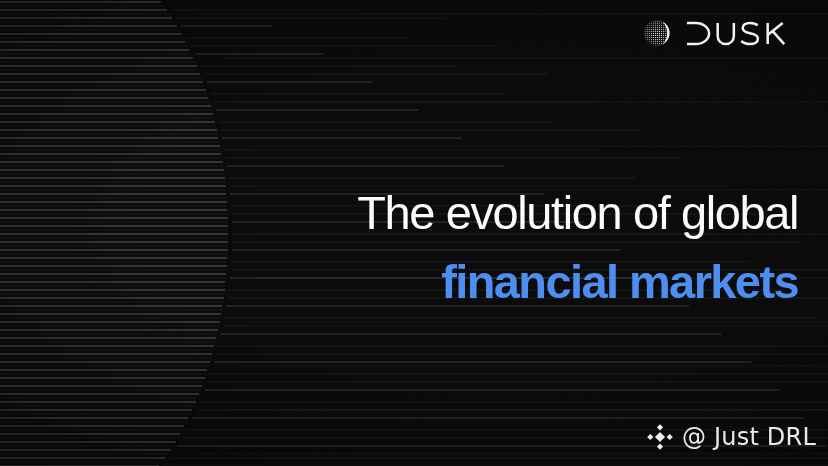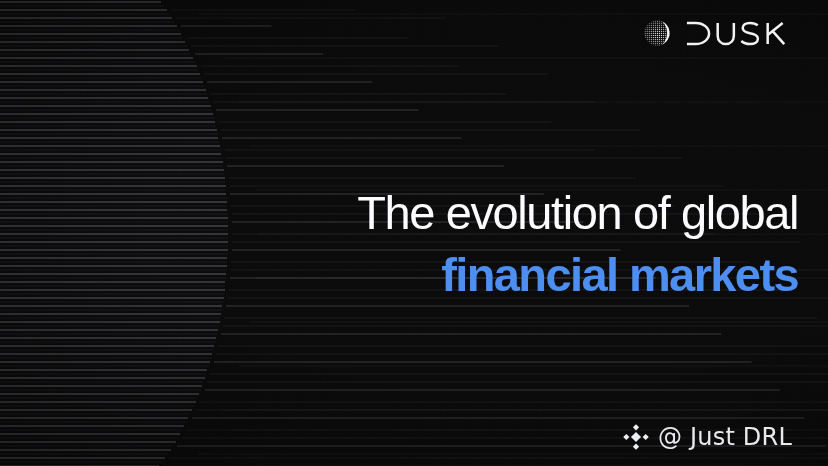--- a/index.html
+++ b/index.html
@@ -88,28 +88,28 @@
   }
   .headline-line.l1 {
     color: #fbfbfd;
     font-size: 47px;
     font-weight: 400;
   }
   .headline-line.l2 {
     color: #4d8ff0;
     font-size: 47px;
     font-weight: 700;
-    margin-top: 13px;
+    margin-top: 20px;
     letter-spacing: -1.6px;
   }
 
   
   .watermark {
     position: absolute;
-    right: 36px;
+    right: 12px;
     bottom: 16px;
     z-index: 6;
     display: flex;
     align-items: center;
     gap: 9px;
   }
   .wm-mark { width: 26px; height: 26px; display: block; }
   .wm-text {
     color: #e9e9ec;
     font-size: 24px;

